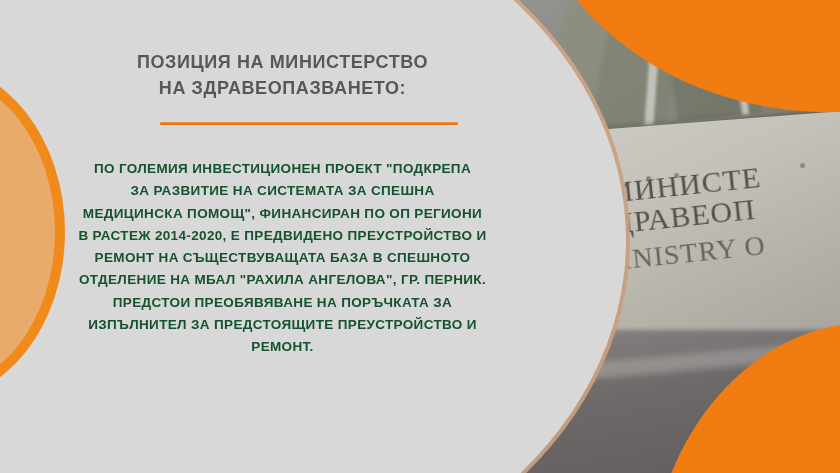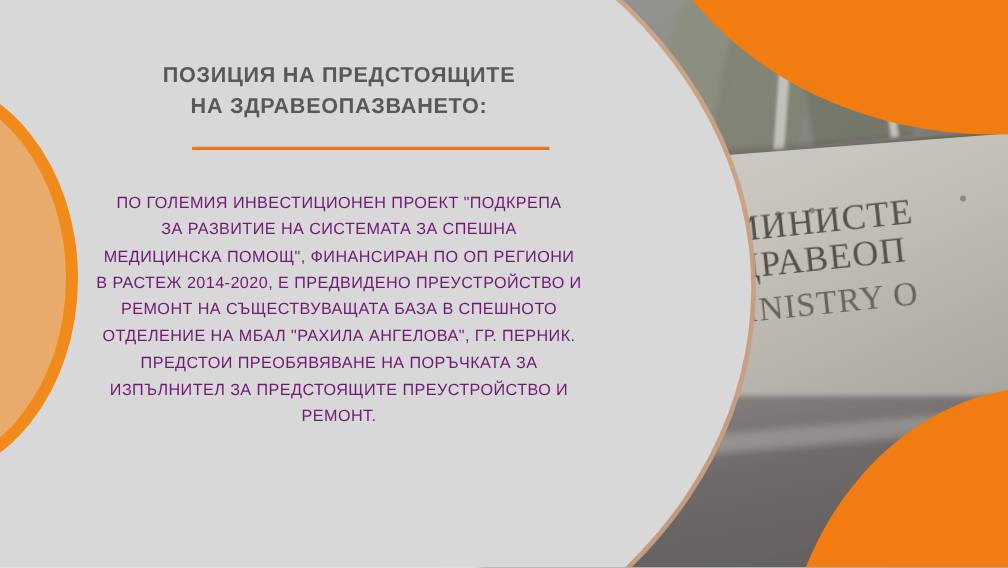--- a/index.html
+++ b/index.html
@@ -178,23 +178,23 @@
     left: 160px; top: 122px;
     width: 298px; height: 3px;
     background: linear-gradient(180deg, #f0923a 0%, #e0782a 55%, #d87020 100%);
     border-radius: 1px;
   }
   .body-text {
     position: absolute;
     left: 0; top: 158px;
     width: 565px;
     text-align: center;
-    color: #701a75;
+    color: #14532d;
     font-size: 13.5px;
-    font-weight: normal;
+    font-weight: bold;
     letter-spacing: 0.35px;
     line-height: 22.3px;
     white-space: pre-line;
   }
 </style>
 </head>
 <body>
 
 <div id="stage">
 
@@ -224,21 +224,21 @@
 
   <div class="wedge-tr"></div>
   <div class="wedge-br"></div>
 
   <div class="overlay-rim"></div>
   <div class="overlay-fill"></div>
 
   <div class="ring"></div>
 
   <div class="content">
-    <div class="title">ПОЗИЦИЯ НА ПРЕДСТОЯЩИТЕ
+    <div class="title">ПОЗИЦИЯ НА МИНИСТЕРСТВО
 НА ЗДРАВЕОПАЗВАНЕТО:</div>
     <div class="divider"></div>
     <div class="body-text">ПО ГОЛЕМИЯ ИНВЕСТИЦИОНЕН ПРОЕКТ "ПОДКРЕПА
 ЗА РАЗВИТИЕ НА СИСТЕМАТА ЗА СПЕШНА
 МЕДИЦИНСКА ПОМОЩ", ФИНАНСИРАН ПО ОП РЕГИОНИ
 В РАСТЕЖ 2014-2020, Е ПРЕДВИДЕНО ПРЕУСТРОЙСТВО И
 РЕМОНТ НА СЪЩЕСТВУВАЩАТА БАЗА В СПЕШНОТО
 ОТДЕЛЕНИЕ НА МБАЛ "РАХИЛА АНГЕЛОВА", ГР. ПЕРНИК.
 ПРЕДСТОИ ПРЕОБЯВЯВАНЕ НА ПОРЪЧКАТА ЗА
 ИЗПЪЛНИТЕЛ ЗА ПРЕДСТОЯЩИТЕ ПРЕУСТРОЙСТВО И

